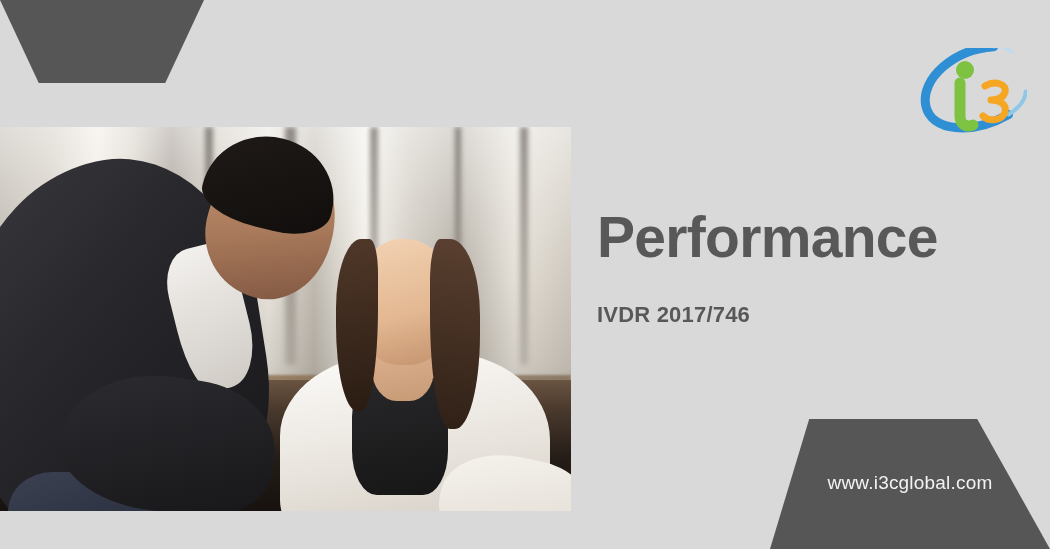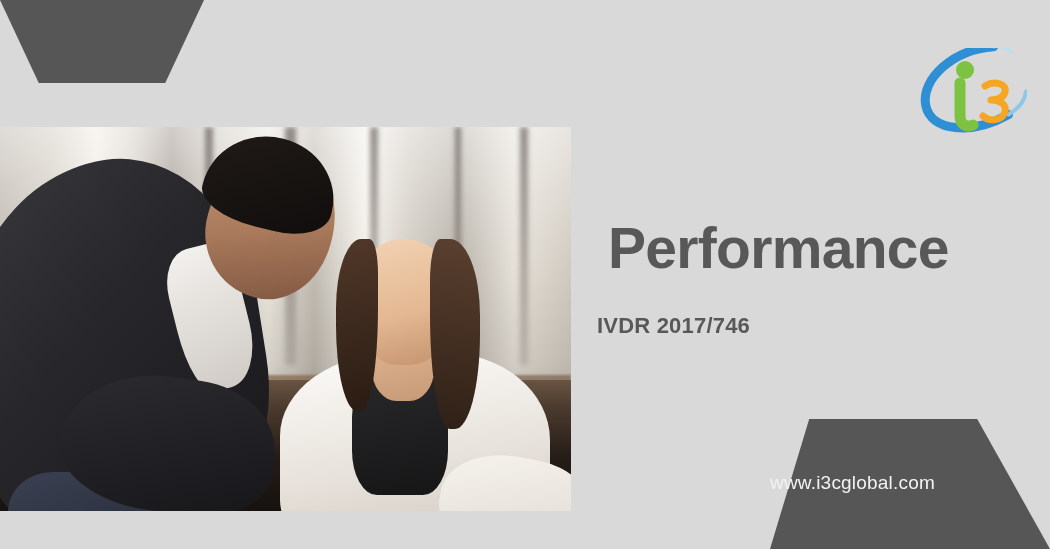--- a/index.html
+++ b/index.html
@@ -255,21 +255,21 @@
   }
 
   
   .text-block {
     position: absolute;
     left: 597px;
     top: 210px;
     width: 420px;
   }
   .headline {
-    margin: 11px;
+    margin: 0;
     color: #585858;
     font-size: 57px;
     line-height: 0.98;
     font-weight: 700;
     letter-spacing: -0.7px;
   }
   .headline-line {
     display: block;
   }
   .subtitle {
@@ -293,21 +293,21 @@
     width: 100%;
     height: 100%;
   }
 
   
   .site-url {
     position: absolute;
     left: 770px;
     top: 472px;
     width: 280px;
-    text-align: left;
+    text-align: center;
     color: #f2f2f2;
     font-size: 19px;
     font-weight: 400;
     letter-spacing: 0.2px;
   }
 </style>
 </head>
 <body>
 
 <div class="banner">

